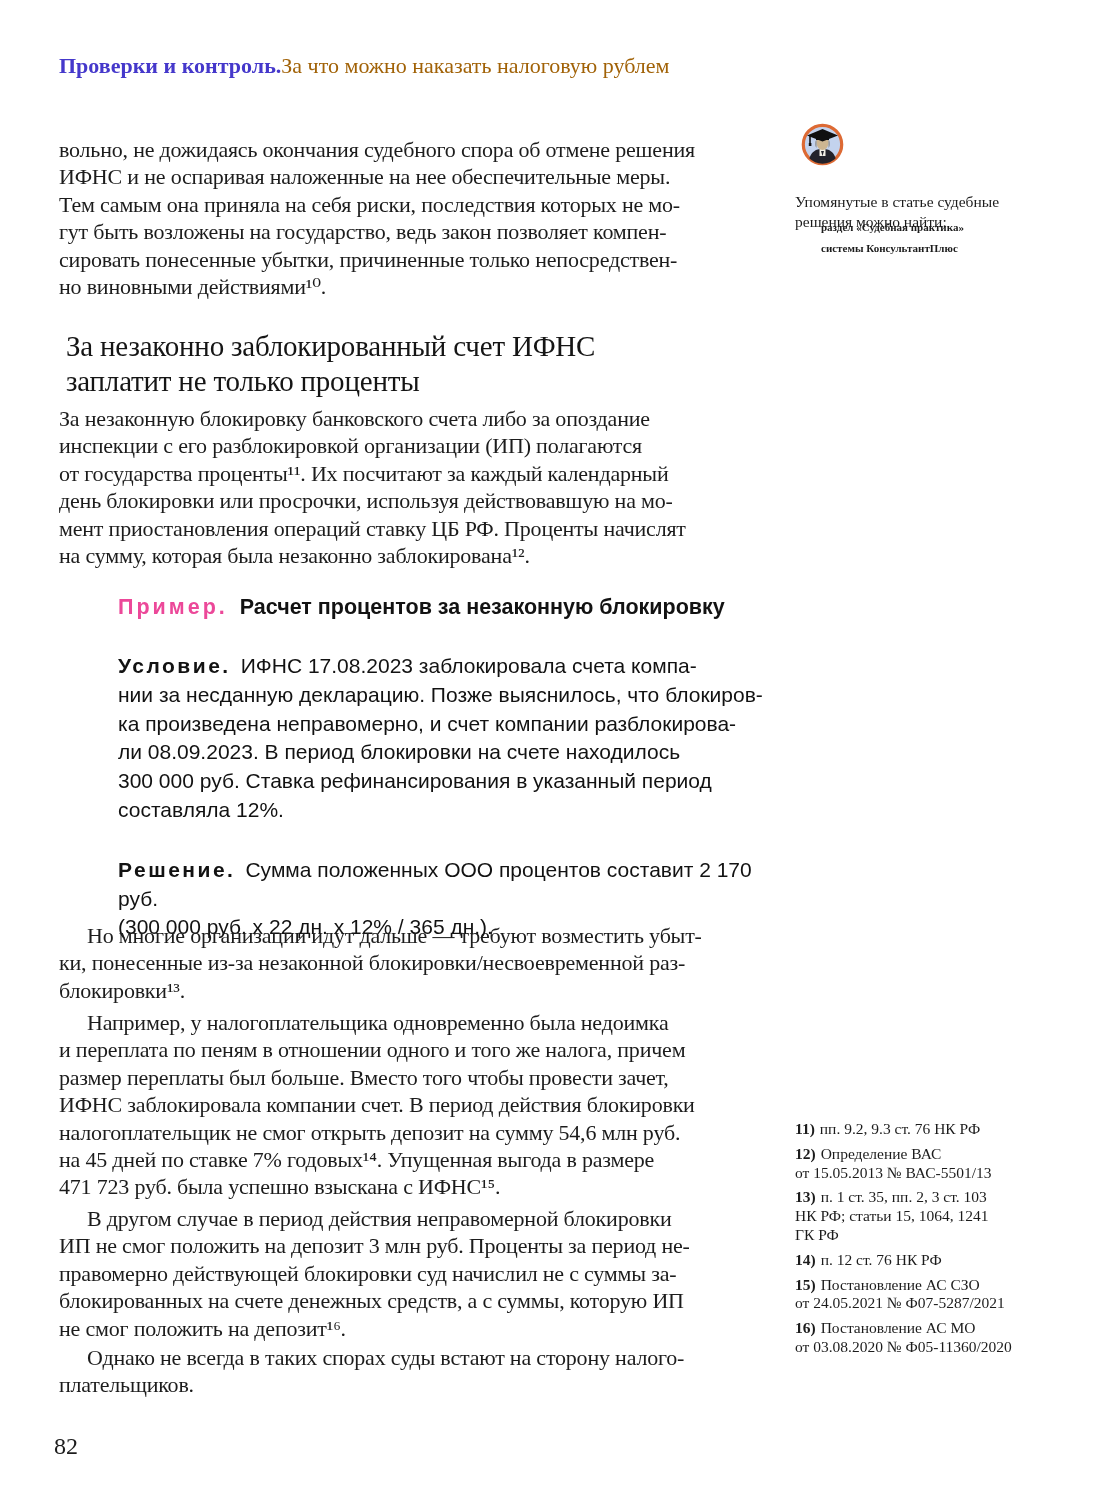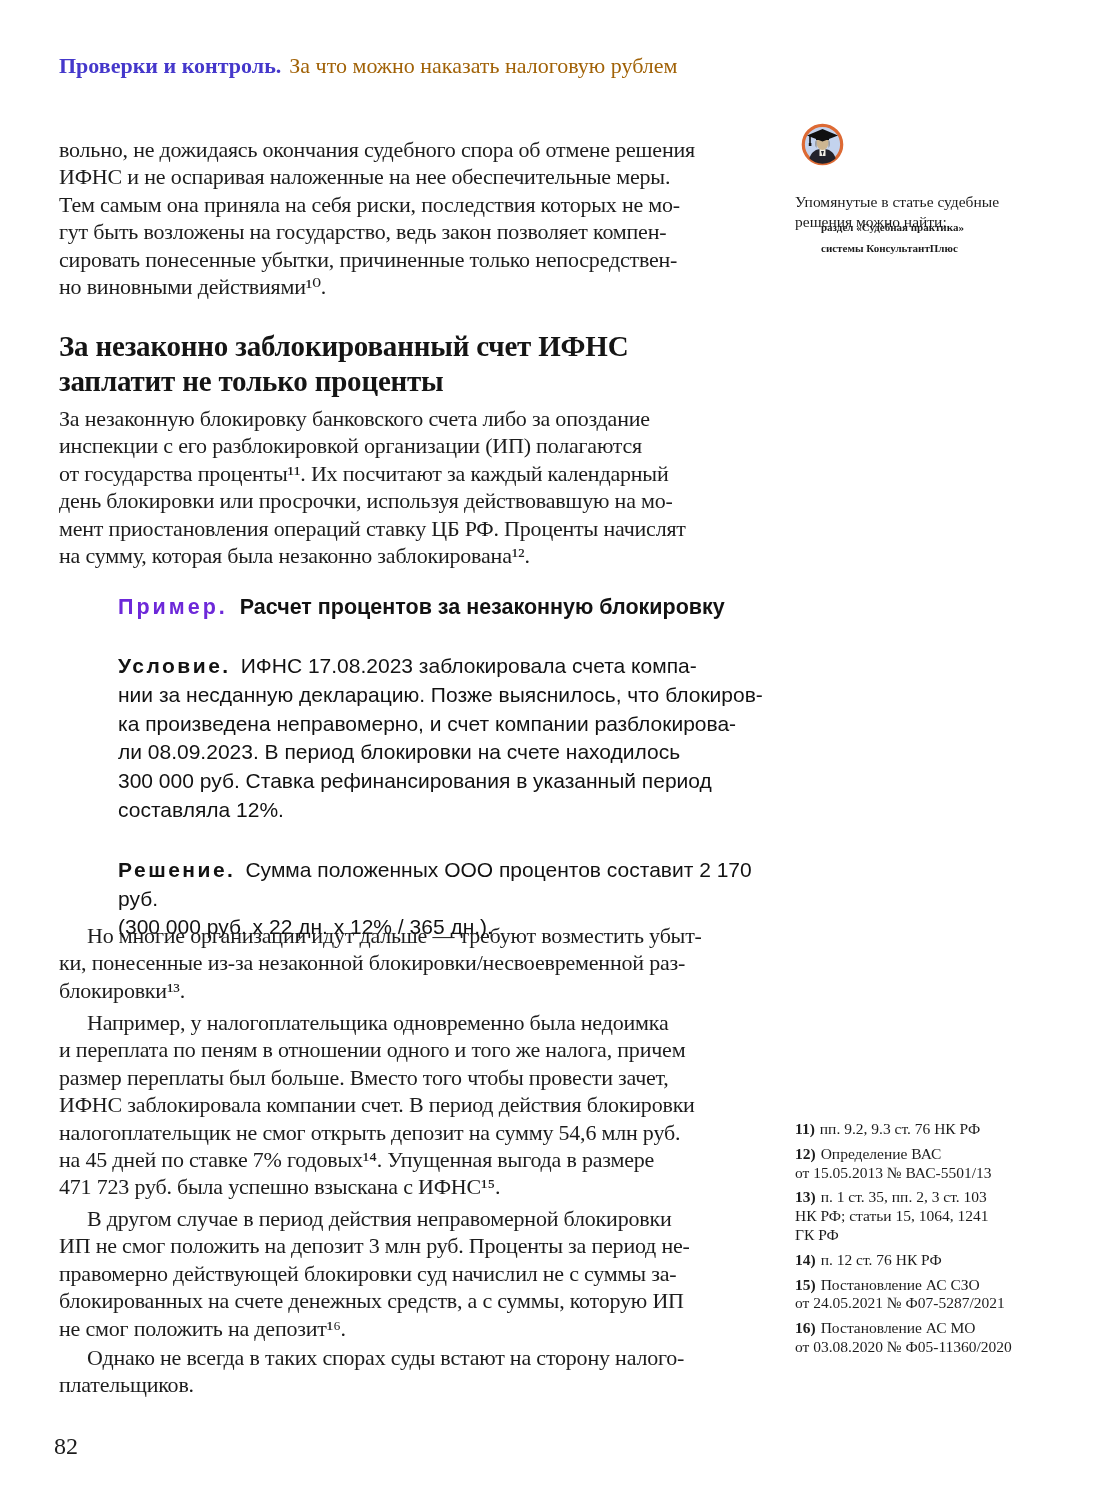--- a/index.html
+++ b/index.html
@@ -12,51 +12,51 @@
     color:#1c1c1c;
   }
   .abs{position:absolute;}
 
   
   .runhead{
     left:59px;top:53px;width:900px;
     font-size:22px;line-height:26px;
     white-space:nowrap;
   }
-  .runhead .rub{font-weight:bold;color:#4538cb;margin-right:8px;}
+  .runhead .rub{font-weight:bold;color:#4538cb;}
   .runhead .sub{color:#a16207;}
 
   
   .bodypara{
     left:59px;width:740px;
     font-size:22px;line-height:27.4px;
     letter-spacing:-0.2px;
     white-space:pre-line;
   }
   .indent{text-indent:28px;}
 
   
   .sechead{
-    left:59px;top:329px;width:740px;
+    left:66px;top:329px;width:740px;
     font-size:29px;line-height:35px;
-    font-weight:bold;color:#151515;
+    font-weight:normal;color:#151515;
     white-space:pre-line;
     letter-spacing:-0.2px;
   }
 
   
   .example{
     left:118px;top:594px;width:662px;
     font-family:"Liberation Sans","DejaVu Sans",sans-serif;
     font-size:21px;line-height:28.8px;
     color:#121212;
   }
   .ex-titleline{font-weight:bold;font-size:21.5px;line-height:26px;}
   .ex-label{letter-spacing:3px;margin-right:12px;}
-  .ex-label-red{color:#6d28d9;}
+  .ex-label-red{color:#ec4899;}
   .ex-condition{margin-top:32px;}
   .ex-solution{margin-top:31px;}
   .ex-runlabel{font-weight:bold;letter-spacing:2.5px;margin-right:10px;}
   .ex-text{white-space:pre-line;}
 
   
   .side-icon{left:800px;top:122px;width:45px;height:45px;}
   .side-note{
     left:795px;top:192px;width:256px;
     font-size:15.5px;line-height:19.5px;

